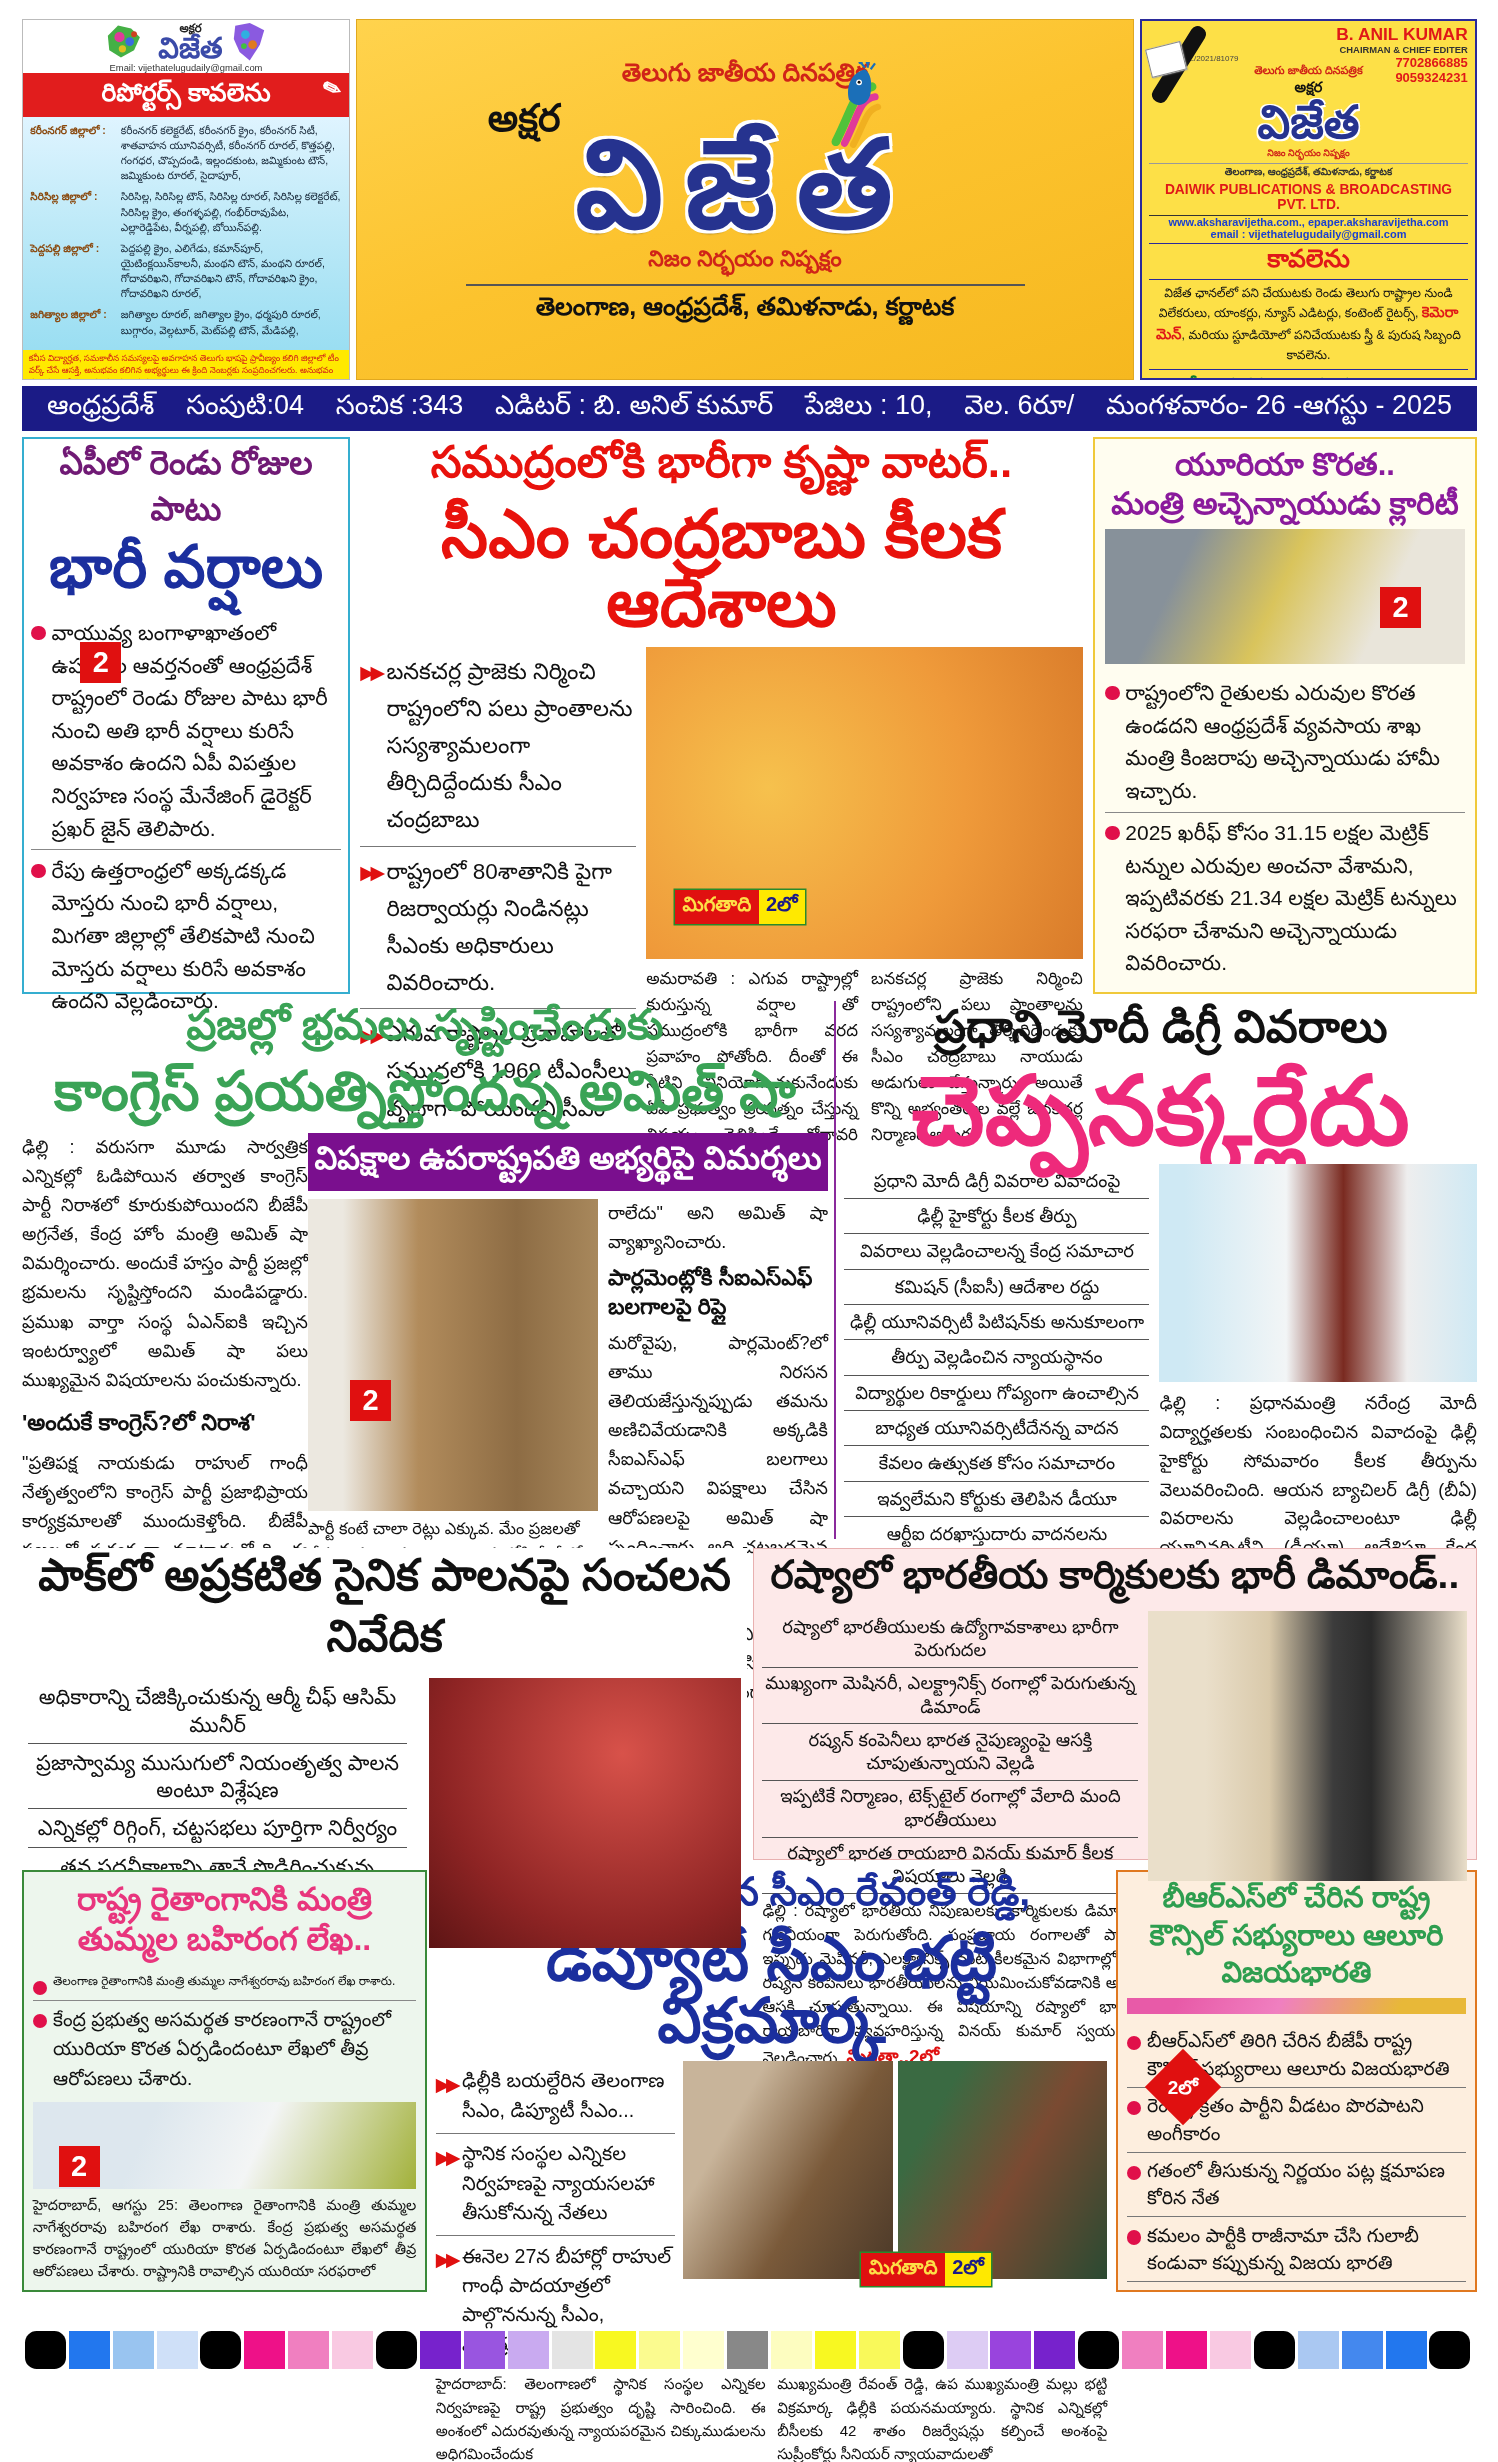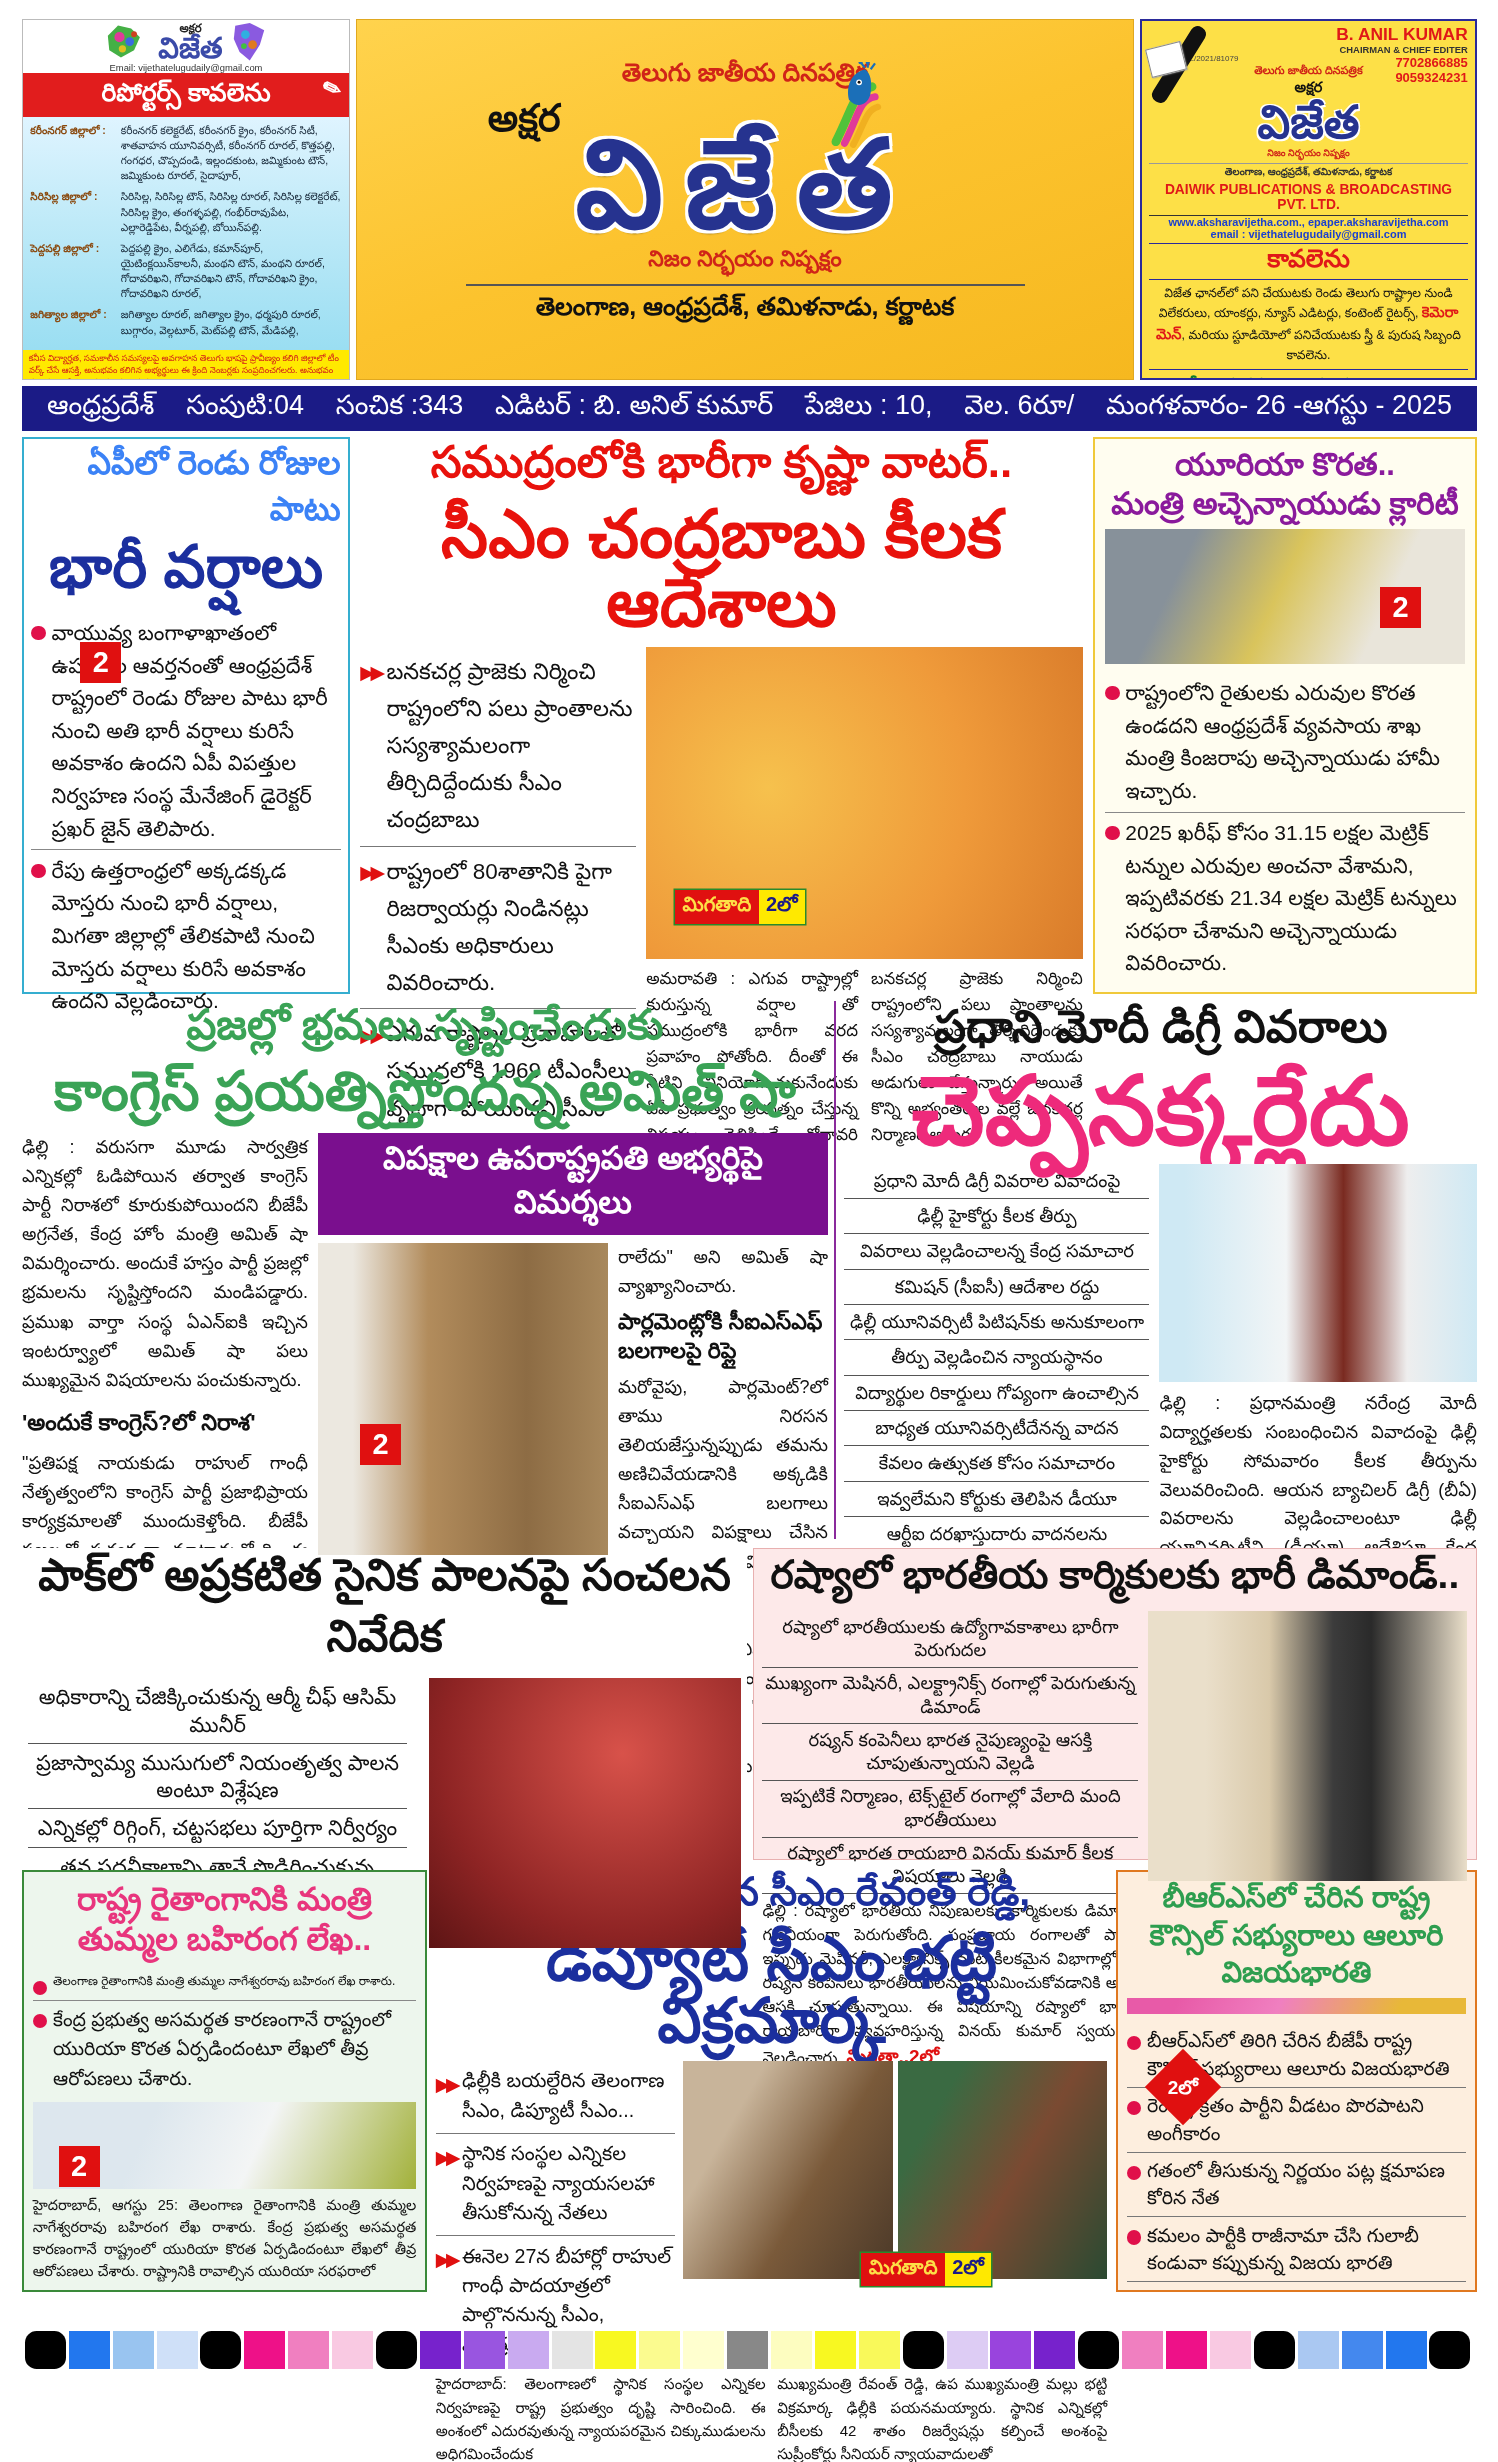--- a/index.html
+++ b/index.html
@@ -59,21 +59,21 @@
   .mic { position:absolute; left:4.4px; top:4.4px; width:65px; height:80px; }
   .mic .stick { position:absolute; left:25px; top:-4.4px; width:16px; height:87px; background:#111; border-radius:7.3px; transform:rotate(32deg); }
   .mic .flag { position:absolute; left:1.5px; top:20px; width:36px; height:29px; background:#fff; border:0.7px solid #888; transform:rotate(-14deg); box-shadow:0.7px 0.7px 1.5px #999; }
 
   
   .datebar { height:45px; background:#1b1b86; color:#fff; display:flex; align-items:center; justify-content:space-between; padding:0 25px; font-size:27px; font-weight:normal; margin-top:5.8px; }
 
   
   .top-row { margin-top:5.8px; height:557px; }
   .rainbox { width:328px; border:2.9px solid #35aed0; background:#fff; padding:5.8px 7.3px; display:flex; flex-direction:column; }
-  .rainbox .k { color:#3b82f6; font-size:33px; font-weight:bold; text-align:right; }
+  .rainbox .k { color:#701a75; font-size:33px; font-weight:bold; text-align:center; }
   .rainbox .h { color:#1b2f9e; font-size:59px; font-weight:bold; text-align:center; line-height:1.0; margin-top:1.5px; }
   .photo { position:relative; }
   .badge2 { position:absolute; width:41px; height:41px; background:#e01010; color:#fff; font-size:29px; font-weight:bold; display:flex; align-items:center; justify-content:center; }
   .rain-photo { height:218px; margin-top:7.3px; background:linear-gradient(180deg,#858d93,#a7afb5 50%,#767e84); }
   .rain-photo .badge2 { left:49px; top:38px; }
   .dotlist { margin-top:8.7px; }
   .dotitem { display:flex; gap:5.8px; font-size:21px; line-height:1.55; padding:4.4px 0; border-bottom:0.7px solid #888; }
   .dotitem:last-child { border-bottom:none; }
   .dot { width:14.5px; height:14.5px; border-radius:50%; background:#e0104a; flex:none; margin-top:8.7px; }
 
@@ -96,21 +96,21 @@
   .ureabox { width:384px; border:2.9px solid #f0c93a; background:#fffdf0; padding:7.3px 10px; display:flex; flex-direction:column; }
   .ureabox .k { color:#8a1a9c; font-size:31px; font-weight:bold; text-align:center; line-height:1.25; }
   .urea-photo { height:218px; margin-top:5.8px; background:linear-gradient(115deg,#87919a 22%,#d9c45c 48%,#e9e5da 75%); }
   .urea-photo .badge2 { right:48px; top:64px; }
 
   
   .mid-row { margin-top:7.3px; height:538px; }
   .shahbox { width:806px; display:flex; flex-direction:column; }
   .shahbox .k { color:#3aa356; font-size:42px; font-weight:bold; text-align:center; }
   .shahbox .h { color:#3aa356; font-size:55px; font-weight:bold; text-align:center; line-height:1.05; margin-top:4.4px; }
-  .shah-main { display:flex; gap:10px; margin-top:11.6px; flex:1; }
+  .shah-main { display:flex; margin-top:11.6px; flex:1; }
   .shah-c1 { width:286px; flex:none; font-size:18px; line-height:1.62; text-align:justify; }
   .shah-c1 .sub { font-size:22.5px; font-weight:bold; text-align:left; margin:10px 0 7.3px 0; }
   .shah-rwrap { flex:1; display:flex; flex-direction:column; }
   .banner { background:#7a0f8e; color:#fff; font-size:32px; font-weight:bold; text-align:center; padding:7.3px 2.9px; }
   .shah-inner { display:flex; gap:10px; margin-top:7.3px; flex:1; }
   .shah-pcol { width:290px; flex:none; display:flex; flex-direction:column; }
   .shah-photo { height:312px; background:linear-gradient(90deg,#ece8e0 12%,#b28c5c 38%,#8d6c44 72%,#a8885c); }
   .shah-photo .badge2 { left:42px; top:181px; }
   .shah-cap { font-size:16.3px; line-height:1.5; margin-top:5.8px; }
   .shah-c3 { flex:1; font-size:18px; line-height:1.62; text-align:justify; }

